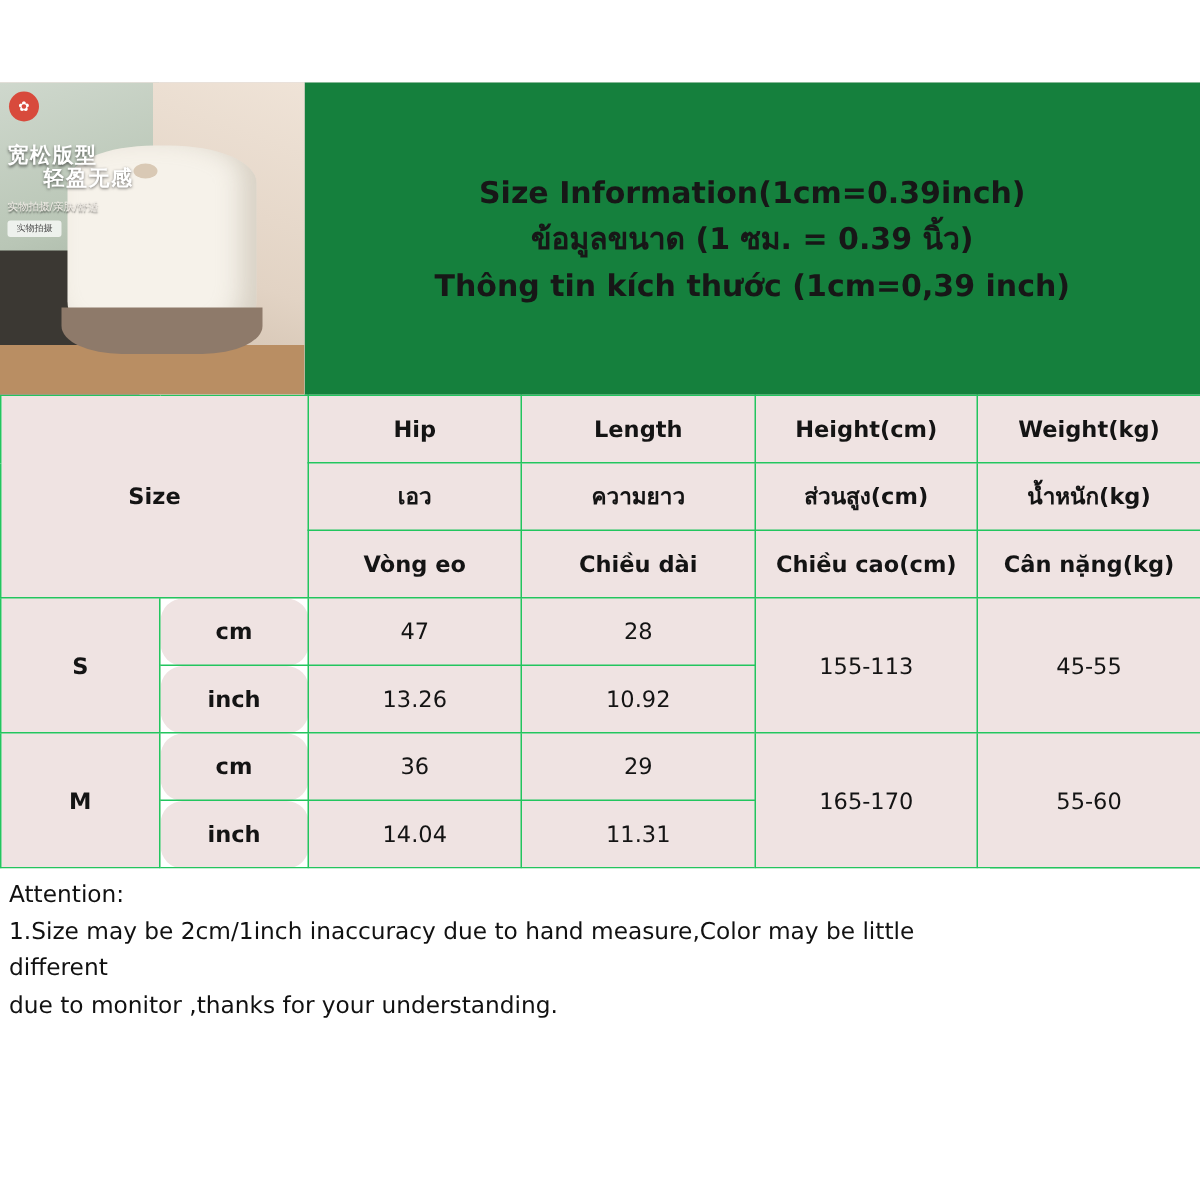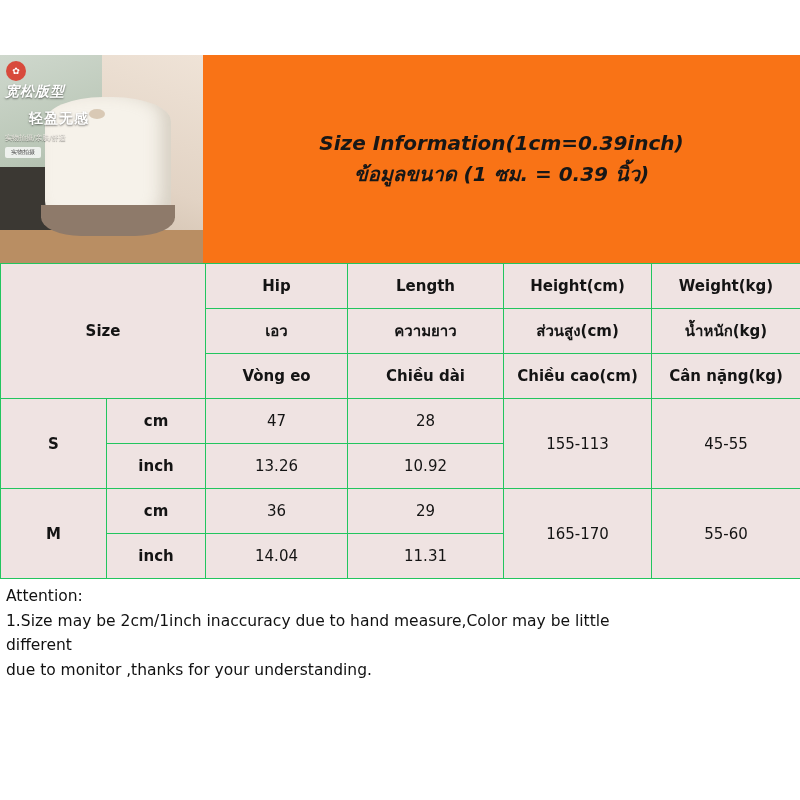--- a/index.html
+++ b/index.html
@@ -116,21 +116,21 @@
   .photo .cn-line2 {
     position: absolute;
     left: 5px;
     color: #ffffff;
     font-family: "DejaVu Sans", sans-serif;
     font-size: 14px;
     font-weight: bold;
     letter-spacing: 1px;
     text-shadow: 0 1px 2px rgba(0,0,0,.55);
   }
-  .photo .cn-line1 { top: 28px; font-style: italic; }
+  .photo .cn-line1 { top: 40px; }
   .photo .cn-line2 { top: 55px; margin-left: 24px; }
   .photo .cn-small {
     position: absolute;
     left: 5px;
     top: 78px;
     color: #f0ece6;
     font-family: "DejaVu Sans", sans-serif;
     font-size: 7px;
     text-shadow: 0 1px 1px rgba(0,0,0,.5);
   }
@@ -145,23 +145,22 @@
     font-size: 6px;
     border-radius: 2px;
   }
 
   .title-block {
     flex: 1 1 auto;
     display: flex;
     flex-direction: column;
     align-items: center;
     justify-content: center;
-    background: #f97316;
+    background: #15803d;
     padding: 0 10px;
-    font-style: italic;
   }
   .title-line {
     font-family: "DejaVu Sans", sans-serif;
     font-weight: bold;
     font-size: 20px;
     color: #171717;
     line-height: 1.55;
     text-align: center;
     white-space: nowrap;
   }
@@ -178,21 +177,21 @@
     vertical-align: middle;
     font-family: "DejaVu Sans", sans-serif;
     font-size: 15px;
     color: #141414;
     background: #efe3e2;
     height: 44px;
     padding: 0 2px;
   }
   td.col-size  { background: #e6d6d4; font-size: 26px; font-weight: bold; }
   td.size-val  { background: #e6d6d4; font-size: 21px; font-weight: bold; }
-  td.unit      { background: #efe3e2; font-weight: bold; font-size: 16px; }
+  td.unit      { background: #efe3e2; font-weight: bold; font-size: 16px; border-radius: 15px; }
   td.head      { font-weight: bold; font-size: 16px; }
   td.head-th   { font-weight: bold; font-size: 15px; }
   td.head-vn   { font-weight: bold; font-size: 15px; }
   td.range     { font-size: 16px; }
   td.num       { font-size: 16px; }
 
   
   .attention {
     width: 660px;
     background: #ffffff;
@@ -226,20 +225,21 @@
         <div class="badge">✿</div>
         <div class="cn-line1">宽松版型</div>
         <div class="cn-line2">轻盈无感</div>
         <div class="cn-small">实物拍摄/亲肤/舒适</div>
         <div class="tag">实物拍摄</div>
       </div>
 
       <div class="title-block">
         <div class="title-line">Size Information(1cm=0.39inch)</div>
         <div class="title-line">ข้อมูลขนาด (1 ซม. = 0.39 นิ้ว)</div>
+        <div class="title-line">Thông tin kích thước (1cm=0,39 inch)</div>
       </div>
     </div>
 
     <table class="size-table">
       <colgroup>
         <col style="width:106px">
         <col style="width:99px">
         <col style="width:142px">
         <col style="width:156px">
         <col style="width:148px">

